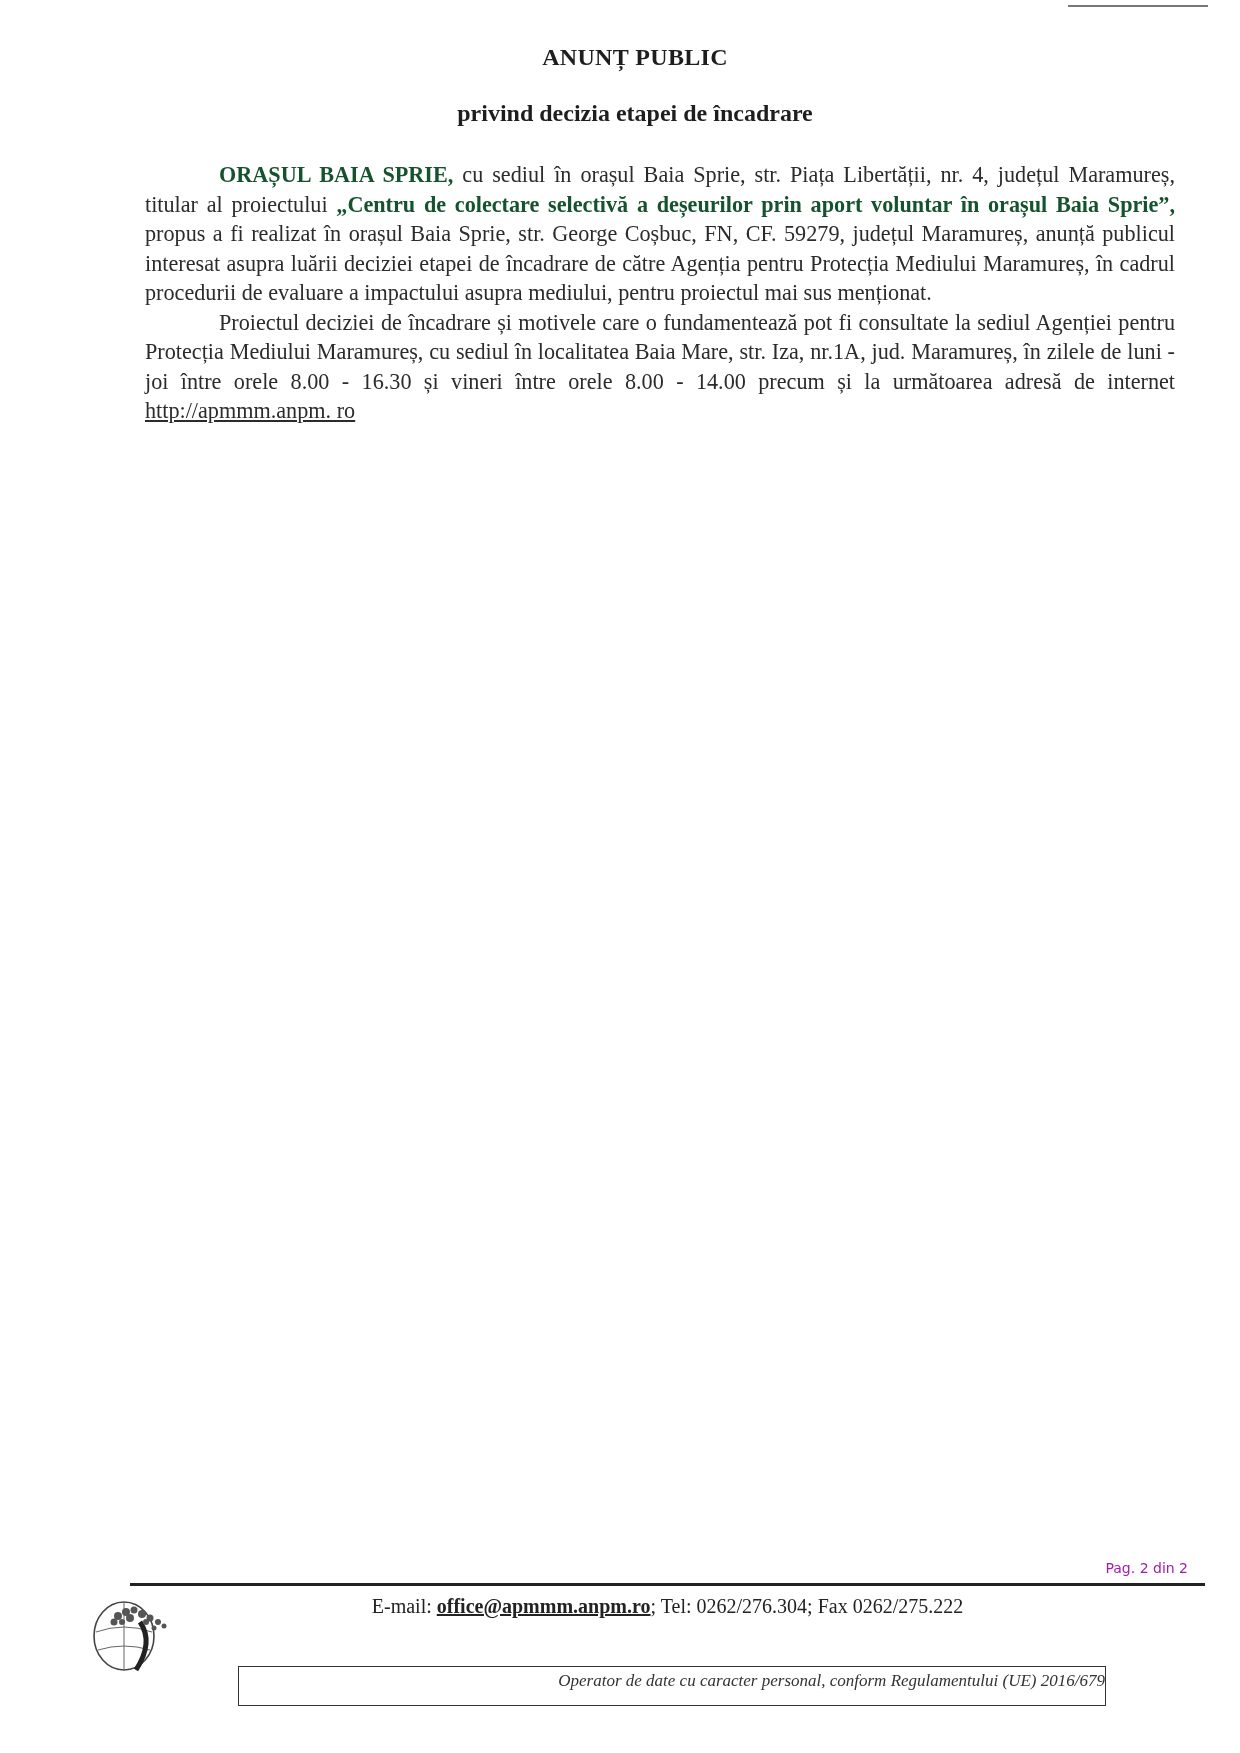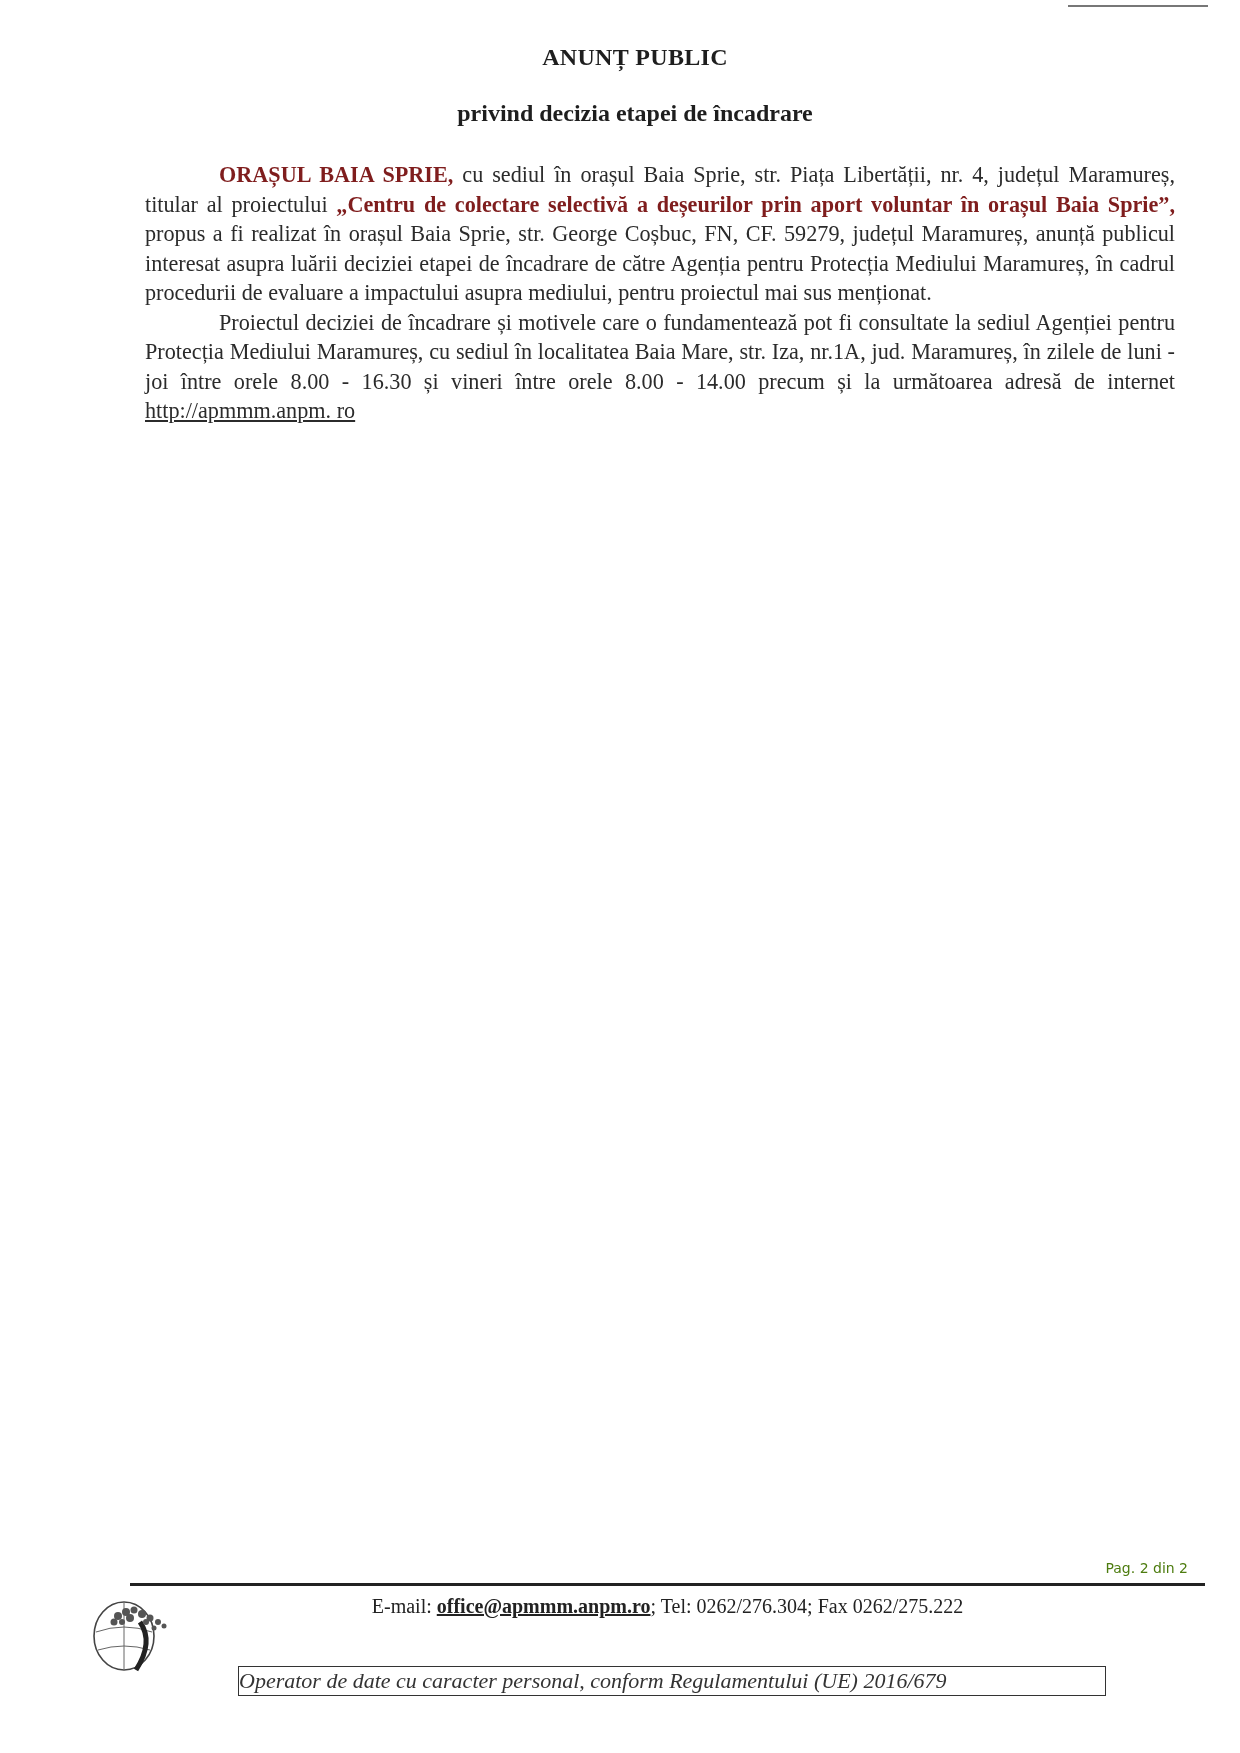--- a/index.html
+++ b/index.html
@@ -14,39 +14,39 @@
   }
   .subtitle {
     position: absolute; left: 0; width: 1270px; top: 100px; text-align: center;
     font-weight: bold; font-size: 24px; color: #1e1e1e;
   }
   .body-text {
     position: absolute; left: 145px; width: 1030px; top: 160px;
     font-size: 22.2px; line-height: 29.5px; text-align: justify; color: #2b2b2b;
   }
   .body-text p { margin: 0; text-indent: 74px; }
-  .body-text b { color: #7f1d1d; }
+  .body-text b { color: #14532d; }
   .link { text-decoration: underline; }
   .page-num {
     position: absolute; right: 52px; top: 1560px;
-    font-family: "DejaVu Sans", sans-serif; font-size: 14px; color: #4d7c0f;
+    font-family: "DejaVu Sans", sans-serif; font-size: 14px; color: #a21caf;
   }
   .footer-rule { position: absolute; left: 130px; top: 1583px; width: 1075px; height: 3px; background: #222; }
   .logo { position: absolute; left: 88px; top: 1592px; width: 96px; height: 84px; }
   .footer {
     position: absolute; left: 130px; width: 1075px; top: 1593px; text-align: center; color: #222;
   }
   .footer .agency { font-weight: bold; font-size: 17px; line-height: 22px; letter-spacing: 0.2px; }
   .footer .addr { font-size: 20px; line-height: 26px; }
   .footer .contact { font-size: 20px; line-height: 26px; }
   .footer .contact .u { text-decoration: underline; font-weight: bold; }
   .gdpr-box {
-    position: absolute; left: 238px; top: 1666px; width: 868px; height: 30px;
+    position: absolute; left: 238px; top: 1666px; width: 868px; height: 40px;
     border: 1.5px solid #333; box-sizing: border-box;
-    font-style: italic; font-size: 22px; line-height: 27px; text-align: left; color: #333;
+    font-style: italic; font-size: 17px; line-height: 27px; text-align: right; color: #333;
   }
 </style>
 </head>
 <body>
 
 <div class="top-rule"></div>
 
 <div class="title">ANUNȚ PUBLIC</div>
 <div class="subtitle">privind decizia etapei de încadrare</div>
 

